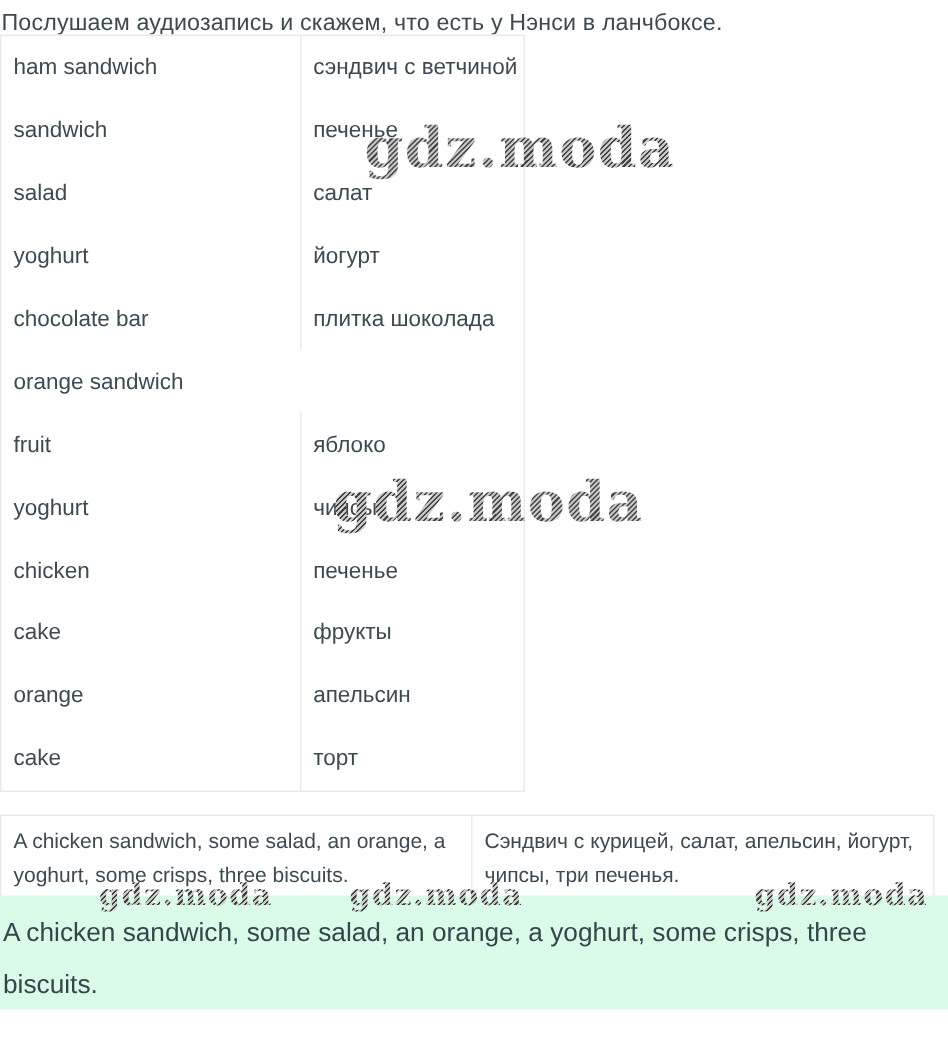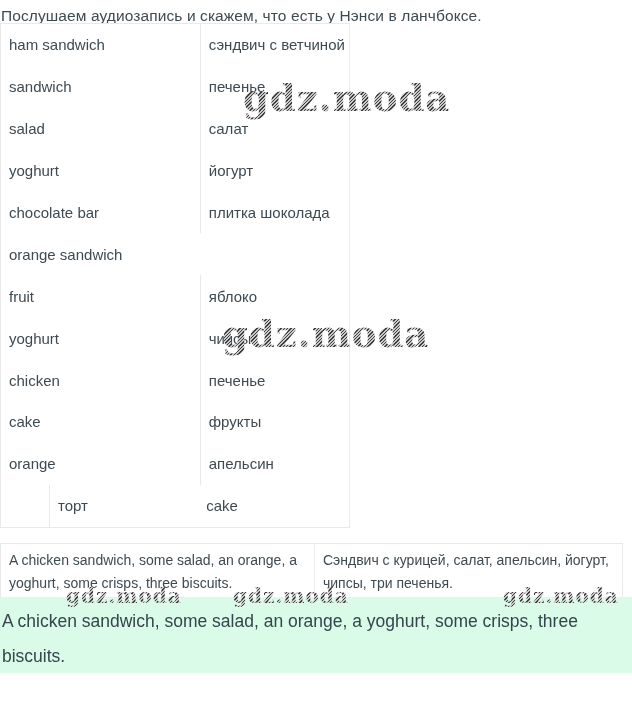--- a/index.html
+++ b/index.html
@@ -134,22 +134,22 @@
   </div>
   <div class="vocab-row">
     <div class="vocab-cell en">cake</div>
     <div class="vocab-cell ru">фрукты</div>
   </div>
   <div class="vocab-row">
     <div class="vocab-cell en">orange</div>
     <div class="vocab-cell ru">апельсин</div>
   </div>
   <div class="vocab-row">
+    <div class="vocab-cell en">cake</div>
     <div class="vocab-cell ru">торт</div>
-    <div class="vocab-cell en">cake</div>
   </div>
 </div>
 
 <div class="answer-table">
   <div class="answer-cell en">A chicken sandwich, some salad, an orange, a yoghurt, some crisps, three biscuits.</div>
   <div class="answer-cell ru">Сэндвич с курицей, салат, апельсин, йогурт, чипсы, три печенья.</div>
 </div>
 
 <div class="highlight-band">
   <div class="highlight-text">A chicken sandwich, some salad, an orange, a yoghurt, some crisps, three biscuits.</div>

